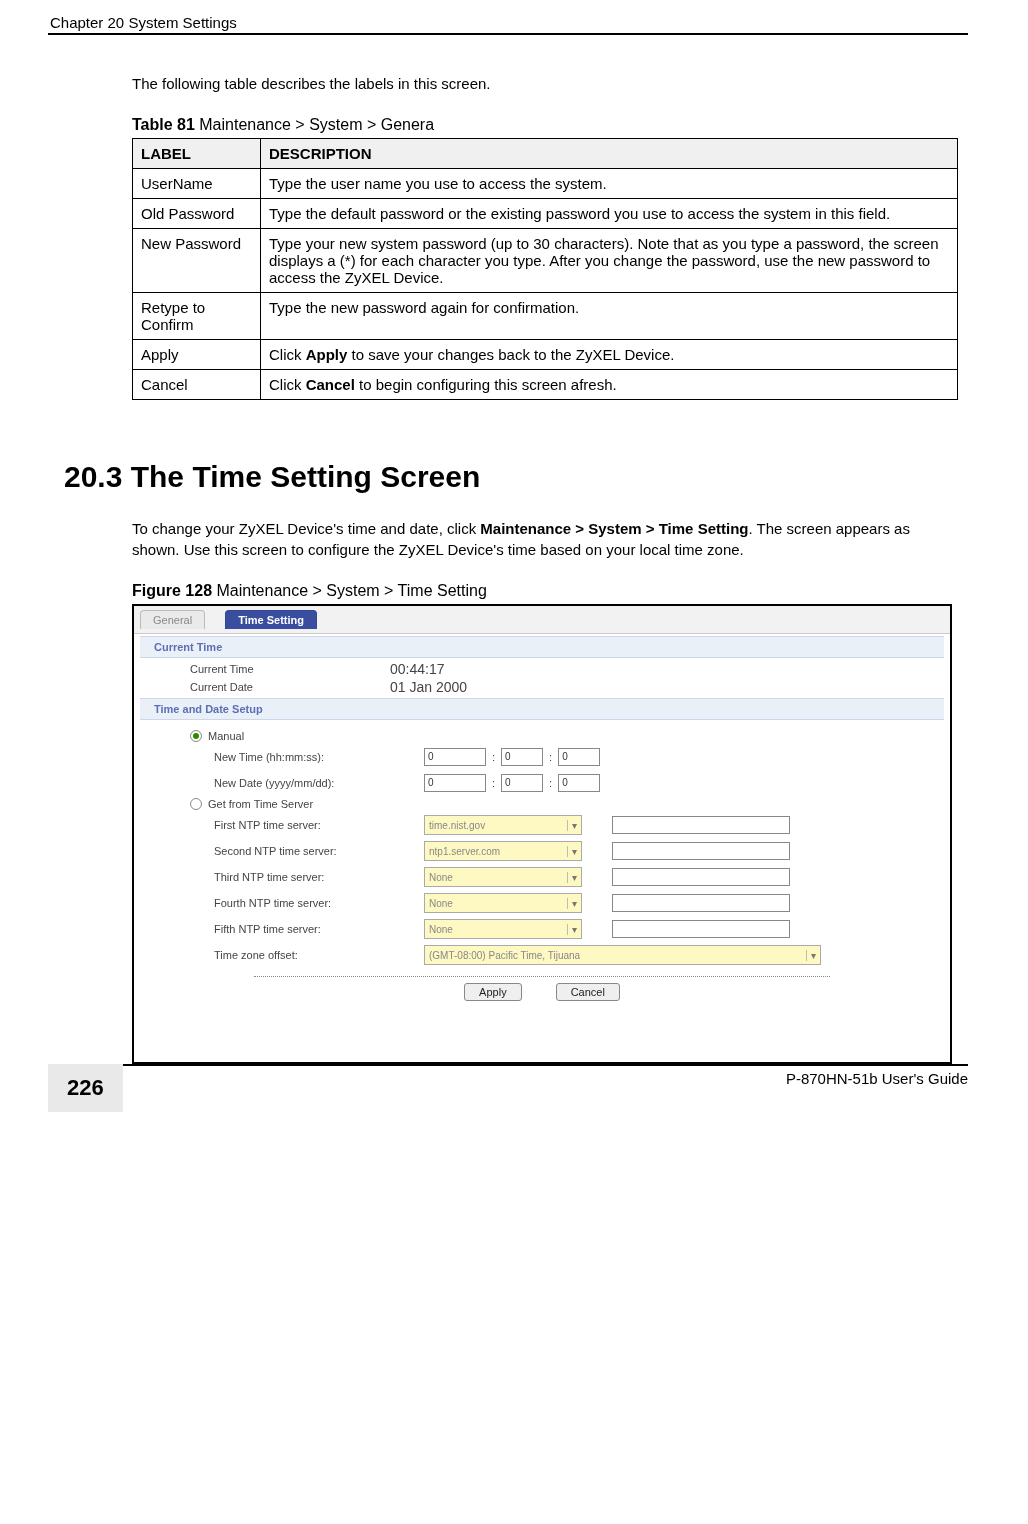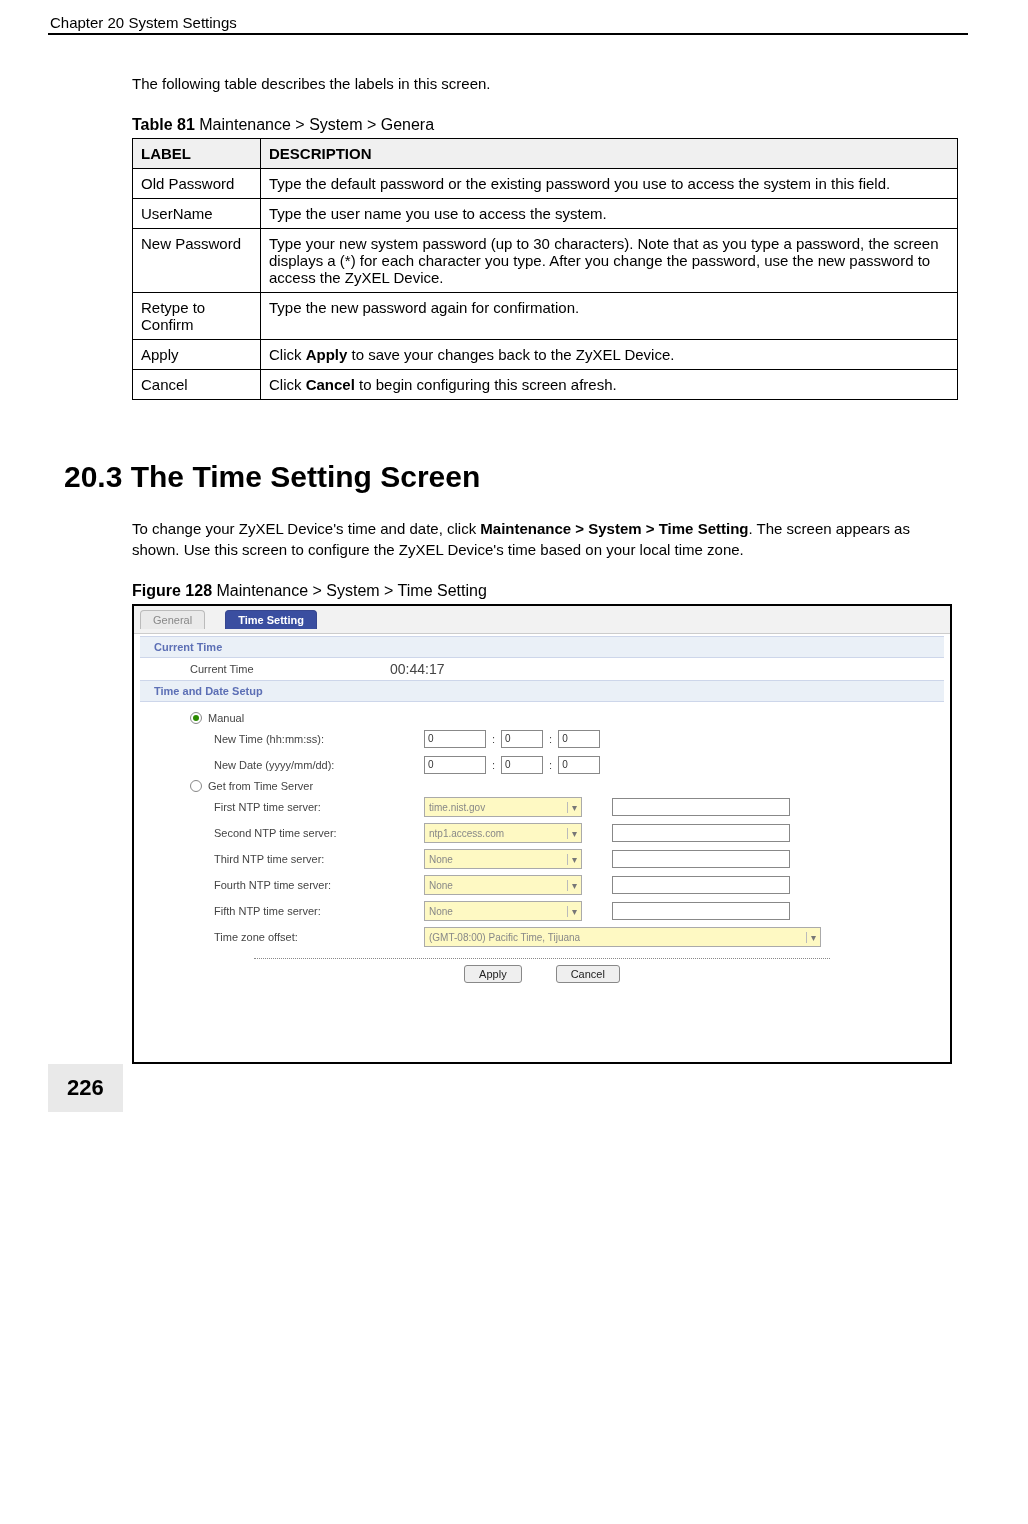--- a/index.html
+++ b/index.html
@@ -69,26 +69,26 @@
     </div>
     <table class="desc">
       <thead>
         <tr>
           <th class="label">LABEL</th>
           <th>DESCRIPTION</th>
         </tr>
       </thead>
       <tbody>
         <tr>
+          <td class="l">UserName</td>
+          <td>Type the user name you use to access the system.</td>
+        </tr>
+        <tr>
           <td class="l">Old Password</td>
           <td>Type the default password or the existing password you use to access the system in this field.</td>
-        </tr>
-        <tr>
-          <td class="l">UserName</td>
-          <td>Type the user name you use to access the system.</td>
         </tr>
         <tr>
           <td class="l">New Password</td>
           <td>Type your new system password (up to 30 characters). Note that as you type a password, the screen displays a (*) for each character you type. After you change the password, use the new password to access the ZyXEL Device.</td>
         </tr>
         <tr>
           <td class="l">Retype to Confirm</td>
           <td>Type the new password again for confirmation.</td>
         </tr>
         <tr>
@@ -117,20 +117,24 @@
         <div class="tab">General</div>
         <div class="tab active">Time Setting</div>
       </div>
 
       <div class="band">Current Time</div>
       <div class="inner">
         <div class="row">
           <span class="lbl">Current Time</span>
           <span class="val">00:44:17</span>
         </div>
+        <div class="row">
+          <span class="lbl">Current Date</span>
+          <span class="val">01 Jan 2000</span>
+        </div>
       </div>
 
       <div class="band">Time and Date Setup</div>
 
       <div class="form">
         <div class="radio">
           <span class="dot on"></span>
           <span>Manual</span>
         </div>
         <div class="frow">
@@ -159,21 +163,21 @@
           <span class="flbl">First NTP time server:</span>
           <span class="sel selW1">
               <span>time.nist.gov</span>
               <span class="arrow">▾</span>
             </span>
           <span class="extra"></span>
         </div>
         <div class="frow">
           <span class="flbl">Second NTP time server:</span>
           <span class="sel selW1">
-              <span>ntp1.access.com</span>
+              <span>ntp1.server.com</span>
               <span class="arrow">▾</span>
             </span>
           <span class="extra"></span>
         </div>
         <div class="frow">
           <span class="flbl">Third NTP time server:</span>
           <span class="sel selW1">
               <span>None</span>
               <span class="arrow">▾</span>
             </span>
@@ -207,14 +211,17 @@
       <div class="divider"></div>
       <div class="btns">
         <span class="btn">Apply</span>
         <span class="btn">Cancel</span>
       </div>
     </div>
   </div>
 
   <div class="ftwrap">
     <div class="pgbox">226</div>
+    <div class="ftright">
+      <div class="guide">P-870HN-51b User's Guide</div>
+    </div>
   </div>
 </div>
 
 </body></html>

